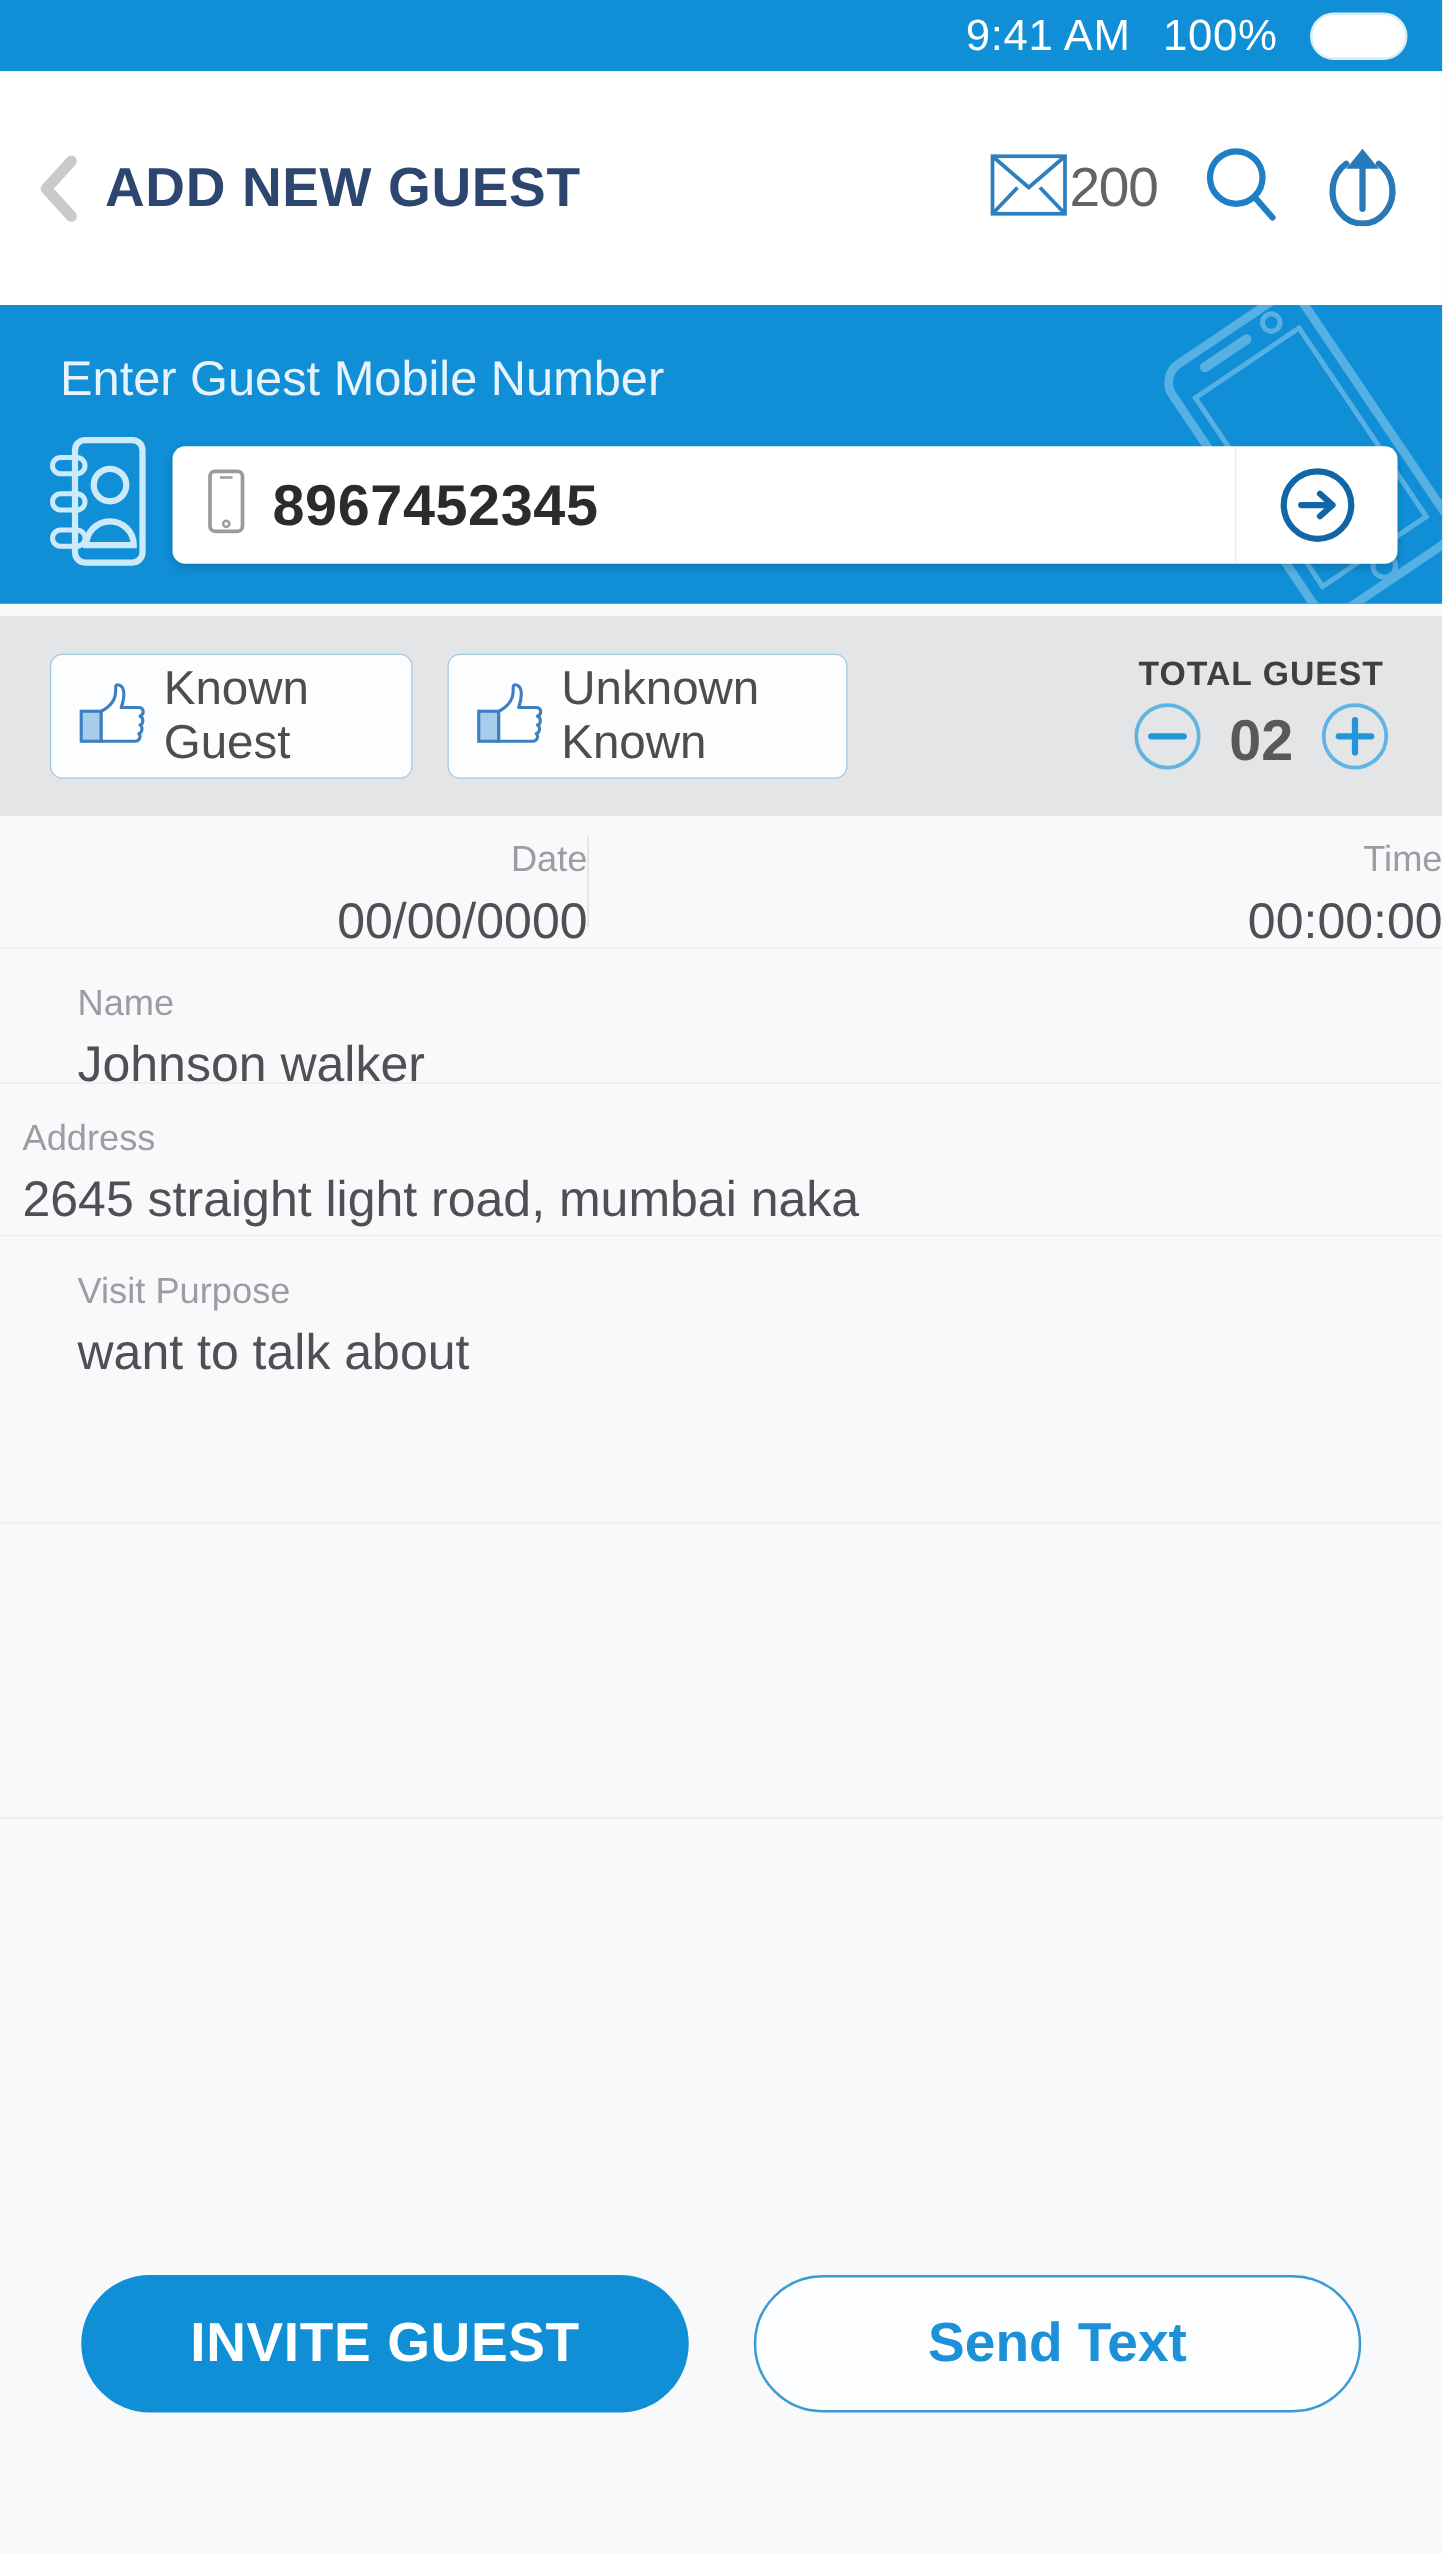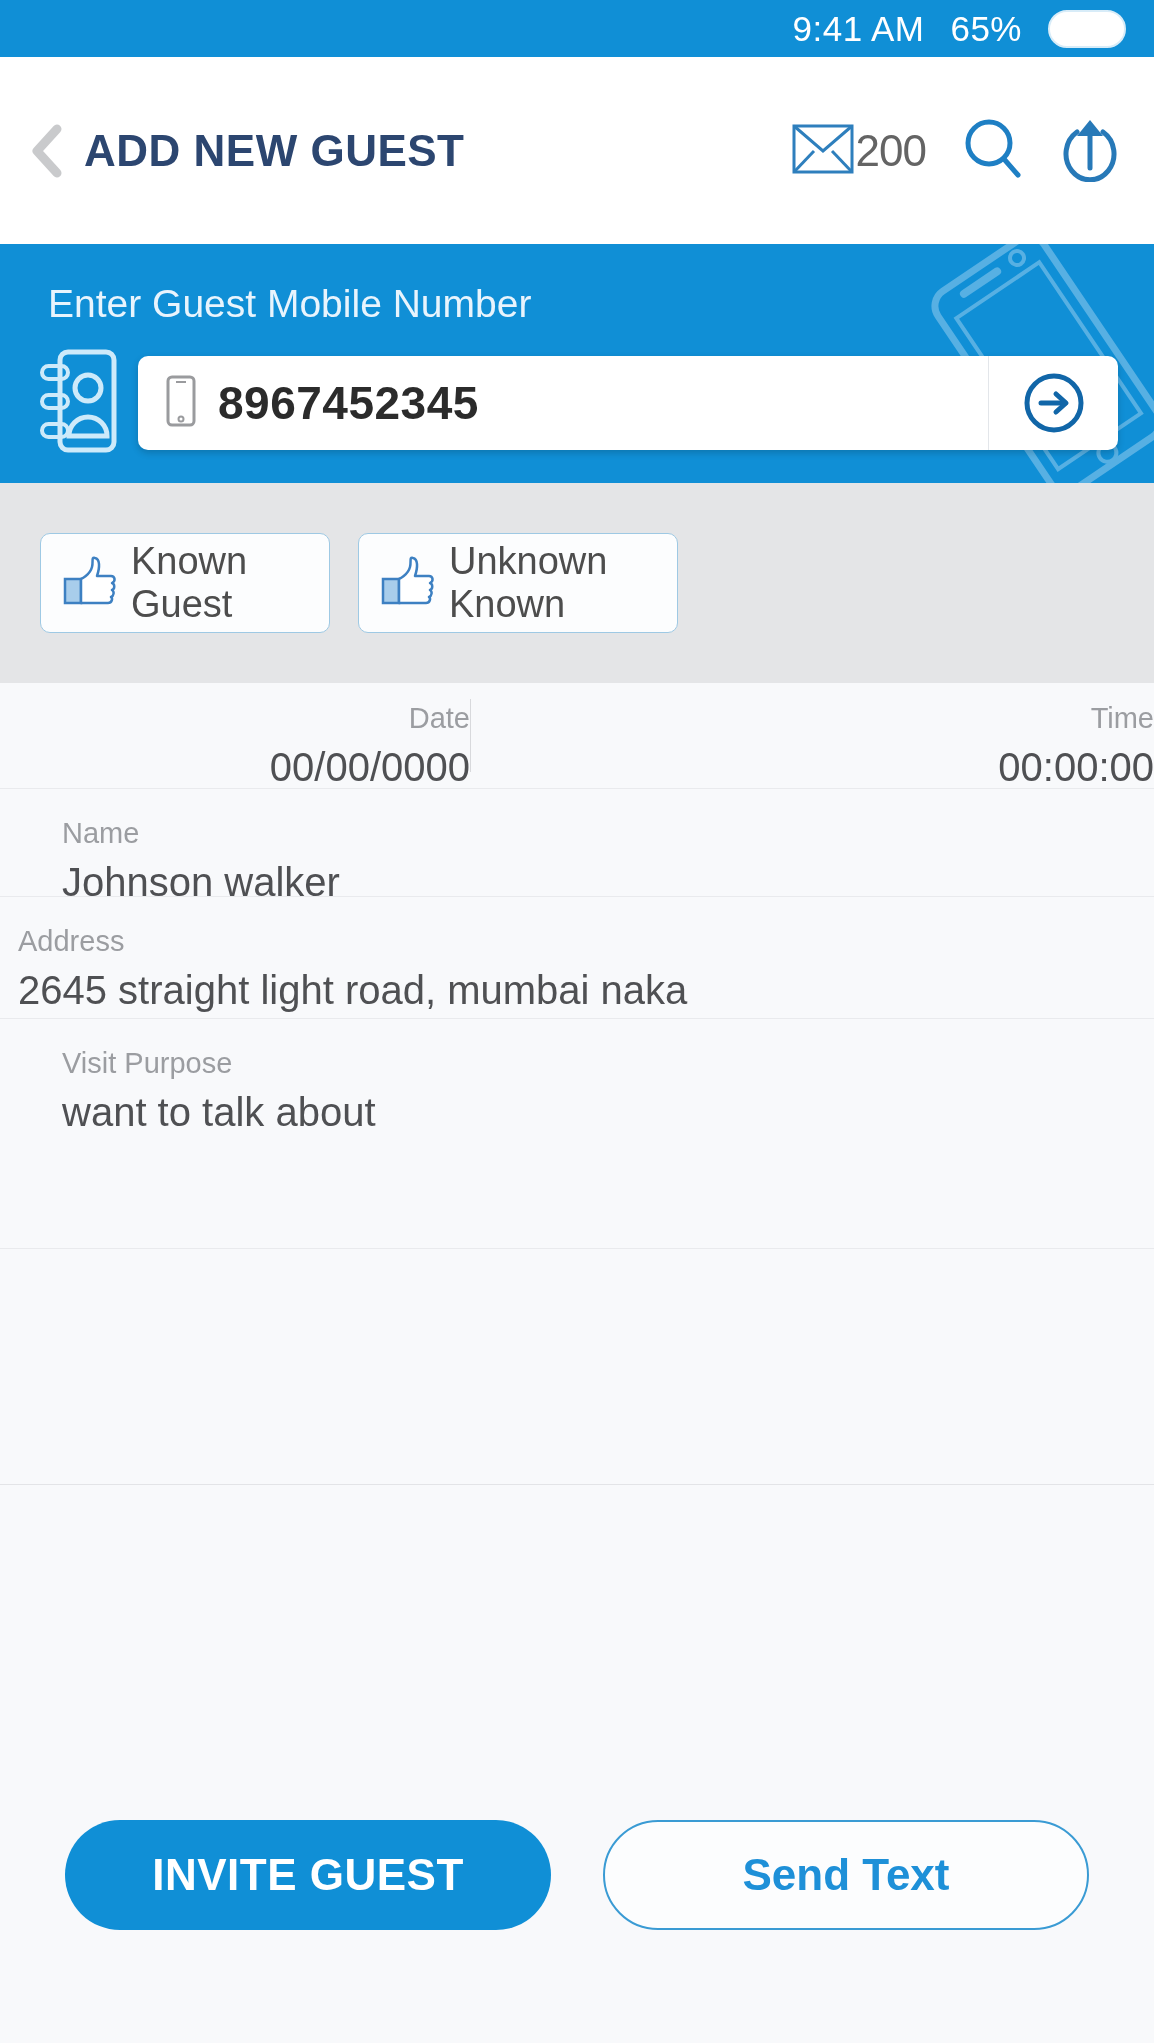--- a/index.html
+++ b/index.html
@@ -148,26 +148,27 @@
     width: 130px;
     height: 94px;
     border-left: 1px solid #e3e6ea;
     display: flex;
     align-items: center;
     justify-content: center;
   }
 
   
   .guest-row {
-    height: 200px;
+    height: 160px;
     background: #e4e5e7;
     display: flex;
     align-items: center;
     padding: 0 30px 0 40px;
     gap: 28px;
+    margin-top: 10px;
   }
   .guest-btn {
     height: 100px;
     background: #fcfdfe;
     border: 1px solid #9ec9e4;
     border-radius: 10px;
     display: flex;
     align-items: center;
     justify-content: center;
     gap: 14px;
@@ -290,21 +291,21 @@
     font-family: "Liberation Sans", sans-serif;
   }
 </style>
 </head>
 <body>
 
 <div class="phone">
 
   <div class="statusbar">
     <span class="st-time">9:41 AM</span>
-    <span class="st-batt-pct">65%</span>
+    <span class="st-batt-pct">100%</span>
     <span class="batt-icon"></span>
   </div>
 
   <div class="header">
     <div class="back-chevron">
       <svg width="34" height="56" viewBox="0 0 34 56">
         <polyline points="27,6 7,28 27,50" fill="none" stroke="#c9cacc" stroke-width="9" stroke-linecap="round" stroke-linejoin="round"></polyline>
       </svg>
     </div>
     <div class="page-title">ADD NEW GUEST</div>
@@ -398,20 +399,39 @@
     <div class="guest-btn unknown">
       <span>
         <svg width="54" height="52" viewBox="0 0 54 52">
           <rect x="2" y="24" width="16" height="24" fill="#a8cdeb" stroke="#3d80c2" stroke-width="2.5"></rect>
           <path d="M18 48 L18 24 C18 24 27 20 29 12 C30.5 6 28 2 32 3 C37 4 37 12 34 21 L48 21 C52 21 53 26 49 28 C52 29 52 34 49 35 C51.5 36.5 51 41 48 42 C50 43.5 49 48 45 48 Z" fill="#ffffff" stroke="#3d80c2" stroke-width="2.5" stroke-linejoin="round"></path>
         </svg>
       </span>
       <span class="guest-btn-label">Unknown Known</span>
     </div>
 
+    <div class="counter-wrap">
+      <div class="counter-title">TOTAL GUEST</div>
+      <div class="counter-controls">
+        <span>
+          <svg width="56" height="56" viewBox="0 0 56 56">
+            <circle cx="28" cy="28" r="25" fill="none" stroke="#5fb4e3" stroke-width="3"></circle>
+            <line x1="15" y1="28" x2="41" y2="28" stroke="#2296d8" stroke-width="5" stroke-linecap="round"></line>
+          </svg>
+        </span>
+        <span class="counter-value">02</span>
+        <span>
+          <svg width="56" height="56" viewBox="0 0 56 56">
+            <circle cx="28" cy="28" r="25" fill="none" stroke="#5fb4e3" stroke-width="3"></circle>
+            <line x1="15" y1="28" x2="41" y2="28" stroke="#2296d8" stroke-width="5" stroke-linecap="round"></line>
+            <line x1="28" y1="15" x2="28" y2="41" stroke="#2296d8" stroke-width="5" stroke-linecap="round"></line>
+          </svg>
+        </span>
+      </div>
+    </div>
   </div>
 
   <div class="form-list">
 
     <div class="row-datetime">
       <div class="dt-cell date">
         <div class="f-label">Date</div>
         <div class="f-value">00/00/0000</div>
       </div>
       <div class="dt-cell time">

